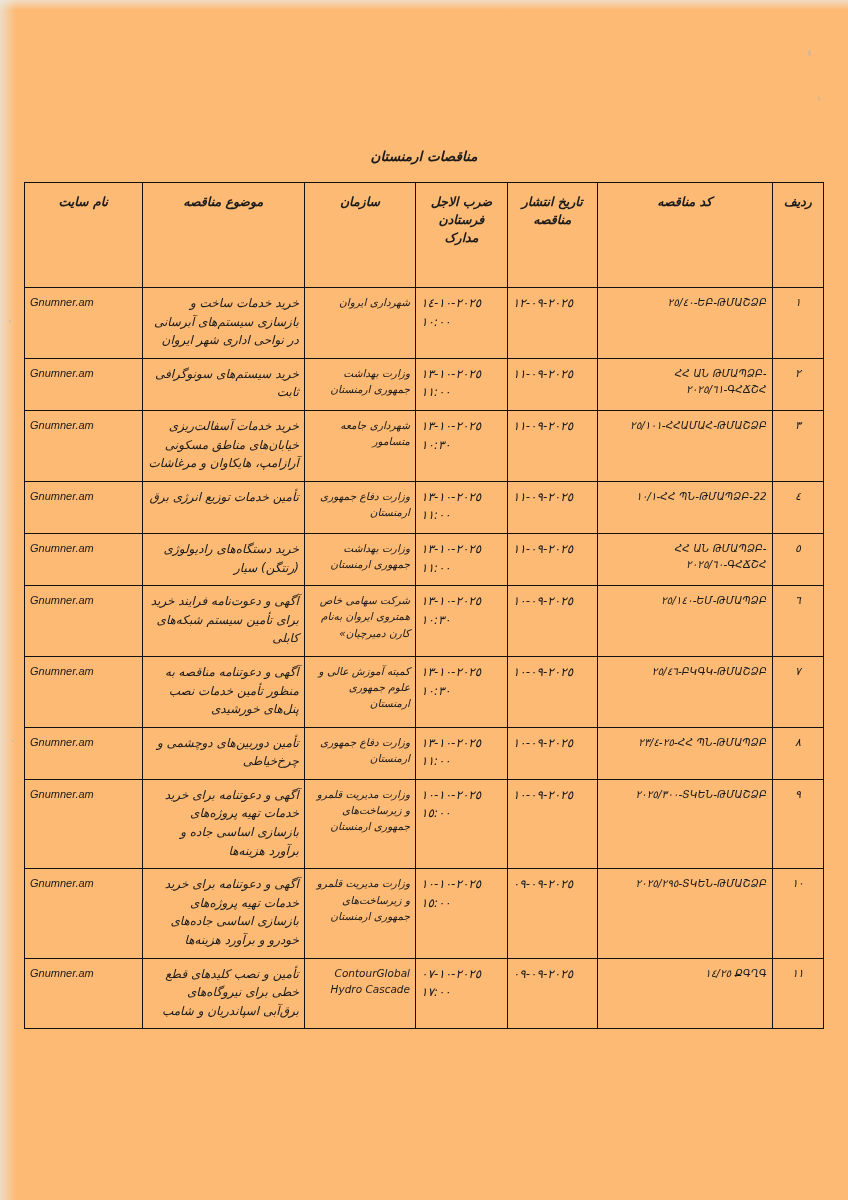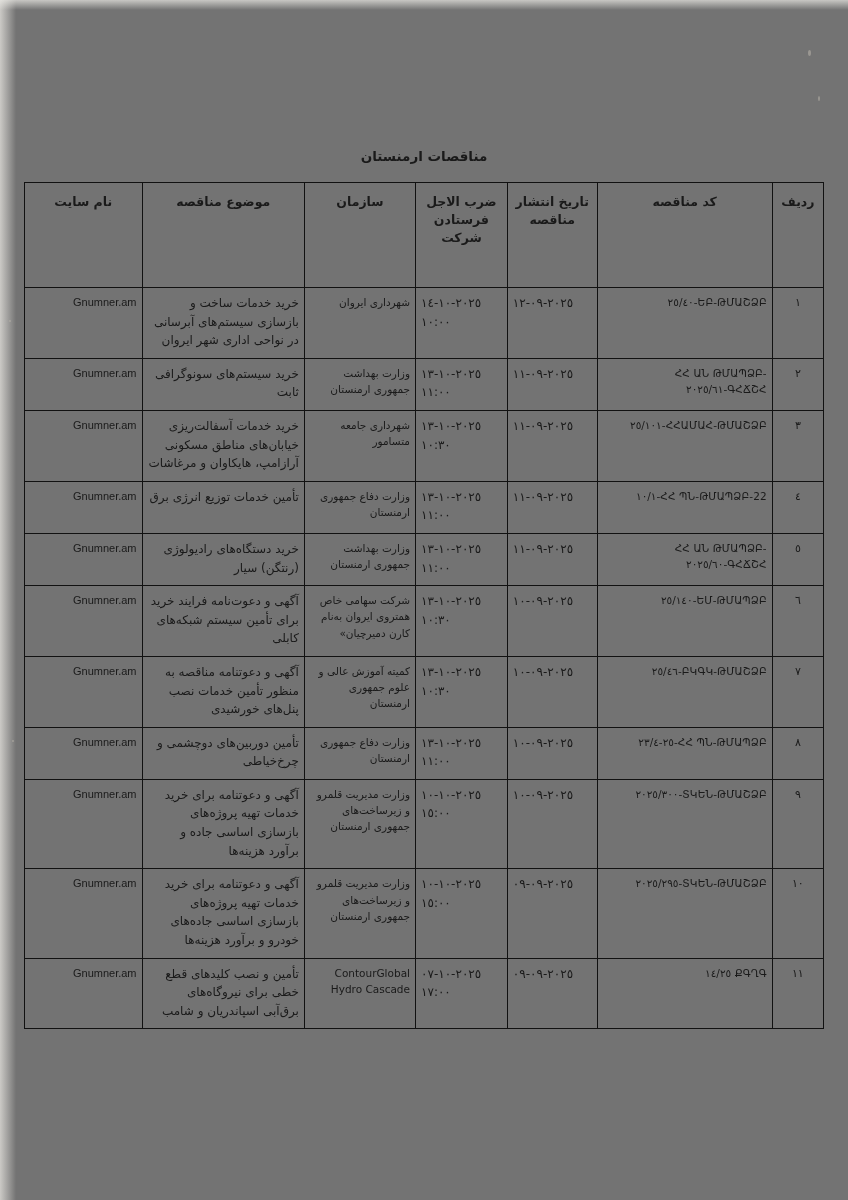--- a/index.html
+++ b/index.html
@@ -11,21 +11,22 @@
     width: 848px;
     height: 1200px;
     font-family: "DejaVu Sans", "Liberation Sans", sans-serif;
     color: #1a1a1a;
     position: relative;
     overflow: hidden;
   }
   .page {
     position: absolute;
     inset: 0;
-    background: #737373;
+    background: #fdba74;
+    font-style: italic;
   }
   
   .scan-edge-left {
     position: absolute;
     left: 0; top: 0; bottom: 0; width: 16px;
     background: linear-gradient(to right, #e9e7e2, rgba(255,255,255,0));
     opacity: .75;
   }
   .scan-edge-top {
     position: absolute;
@@ -106,21 +107,21 @@
     vertical-align: top;
     font-size: 10.5px;
   }
   td.cell-subject {
     text-align: right;
     vertical-align: top;
     font-size: 12px;
     line-height: 1.7;
   }
   td.cell-site {
-    text-align: right;
+    text-align: left;
     vertical-align: top;
     font-size: 11px;
     direction: ltr;
     font-family: "Liberation Sans", sans-serif;
   }
   .th-stack {
     display: block;
     line-height: 1.45;
   }
 </style>
@@ -153,21 +154,21 @@
         <th>
             <span class="th-stack">ردیف</span>
           </th>
         <th>
             <span class="th-stack">کد مناقصه</span>
           </th>
         <th>
             <span class="th-stack">تاریخ انتشار مناقصه</span>
           </th>
         <th>
-            <span class="th-stack">ضرب الاجل فرستادن شرکت</span>
+            <span class="th-stack">ضرب الاجل فرستادن مدارک</span>
           </th>
         <th>
             <span class="th-stack">سازمان</span>
           </th>
         <th>
             <span class="th-stack">موضوع مناقصه</span>
           </th>
         <th>
             <span class="th-stack">نام سایت</span>
           </th>

